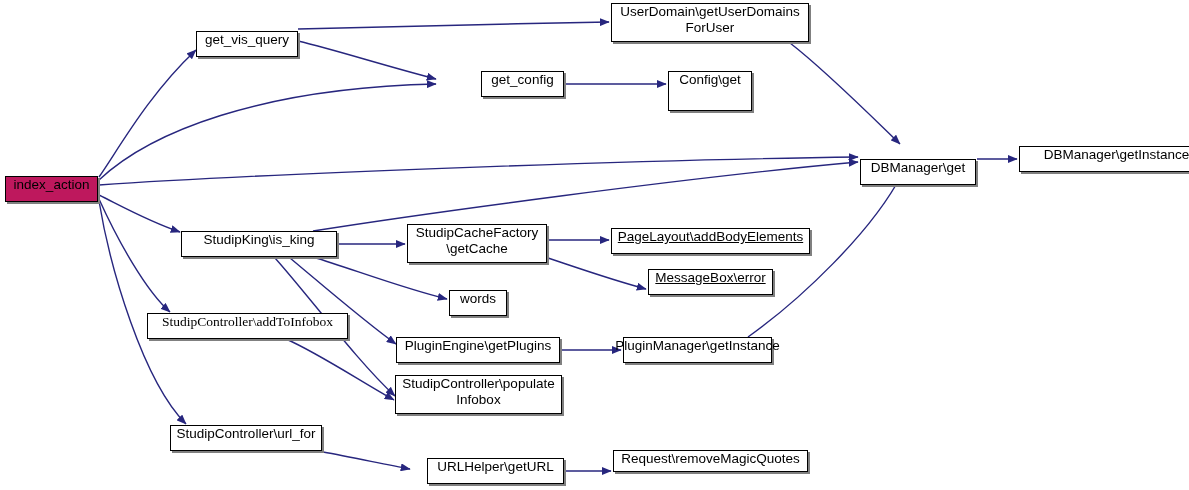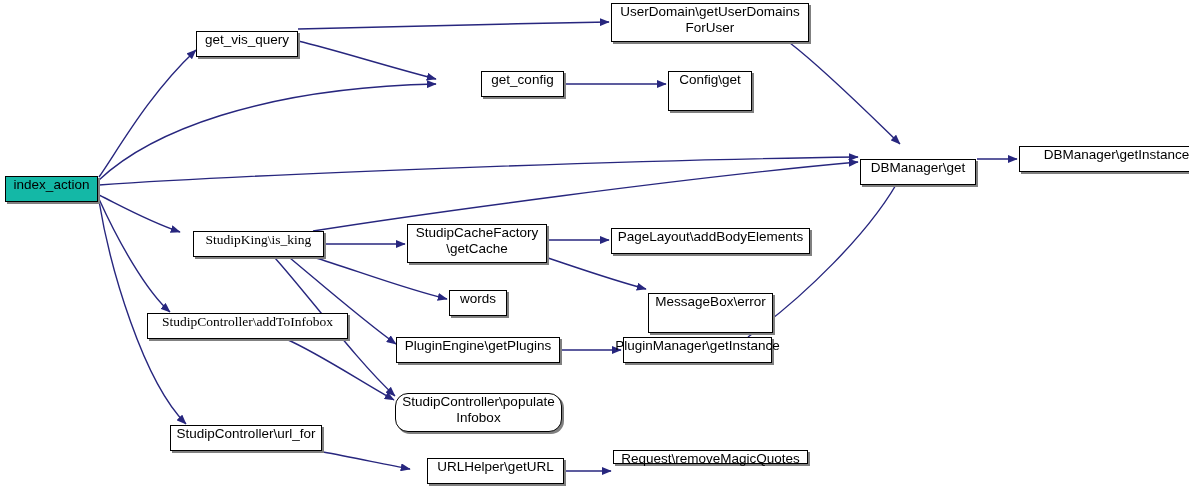--- a/index.html
+++ b/index.html
@@ -21,21 +21,21 @@
     align-items:flex-start;
     justify-content:center;
     text-align:center;
     font-size:13.5px;
     line-height:16px;
     letter-spacing:0px;
     white-space:pre-line;
     box-shadow:2px 2px 0 0 #808080;
     z-index:2;
   }
-  .node.root{background:#14b8a6;}
+  .node.root{background:#be185d;}
   .node .lbl{display:block;padding:0 4px;}
 </style>
 </head>
 <body>
 
 <div id="canvas">
   <svg id="edges" xmlns="http://www.w3.org/2000/svg">
     <defs>
       <marker id="arrow" markerWidth="10" markerHeight="8" refX="9.3" refY="4" orient="auto" markerUnits="userSpaceOnUse">
         <path d="M0,0 L10,4 L0,8 z" fill="#27267e"></path>
@@ -69,28 +69,28 @@
   </svg>
   <div id="node-layer">
       <div class="node root" style="left: 5px; top: 176px; width: 93px; height: 26px;"><span class="lbl">index_action</span></div>
       <div class="node" style="left: 196px; top: 31px; width: 102px; height: 26px;"><span class="lbl">get_vis_query</span></div>
       <div class="node" style="left: 611px; top: 3px; width: 198px; height: 39px;"><span class="lbl">UserDomain\getUserDomains
 ForUser</span></div>
       <div class="node" style="left: 437px; top: 71px; width: 83px; height: 26px; margin-left: 44px;"><span class="lbl">get_config</span></div>
       <div class="node" style="left: 668px; top: 71px; width: 84px; height: 40px;"><span class="lbl">Config\get</span></div>
       <div class="node" style="left: 860px; top: 146px; width: 116px; height: 26px; margin-top: 13px;"><span class="lbl">DBManager\get</span></div>
       <div class="node" style="left: 1019px; top: 146px; width: 195px; height: 26px;"><span class="lbl">DBManager\getInstance</span></div>
-      <div class="node" style="left: 193px; top: 231px; width: 131px; height: 26px; font-family: Liberation Serif, serif;"><span class="lbl">StudipKing\is_king</span></div>
+      <div class="node" style="left: 181px; top: 231px; width: 156px; height: 26px;"><span class="lbl">StudipKing\is_king</span></div>
       <div class="node" style="left: 407px; top: 224px; width: 140px; height: 39px;"><span class="lbl">StudipCacheFactory
 \getCache</span></div>
-      <div class="node" style="left: 611px; top: 228px; width: 199px; height: 26px;"><span class="lbl">PageLayout\addBodyElements</span></div>
-      <div class="node" style="left: 648px; top: 293px; width: 125px; height: 40px;"><span class="lbl">MessageBox\error</span></div>
+      <div class="node" style="left: 611px; top: 228px; width: 199px; height: 26px; text-decoration: underline;"><span class="lbl">PageLayout\addBodyElements</span></div>
+      <div class="node" style="left: 648px; top: 269px; width: 125px; height: 26px; text-decoration: underline;"><span class="lbl">MessageBox\error</span></div>
       <div class="node" style="left: 449px; top: 290px; width: 58px; height: 26px;"><span class="lbl">words</span></div>
       <div class="node" style="left: 147px; top: 313px; width: 201px; height: 26px; font-family: Liberation Serif, serif;"><span class="lbl">StudipController\addToInfobox</span></div>
       <div class="node" style="left: 396px; top: 337px; width: 164px; height: 26px;"><span class="lbl">PluginEngine\getPlugins</span></div>
       <div class="node" style="left: 623px; top: 337px; width: 149px; height: 26px;"><span class="lbl">PluginManager\getInstance</span></div>
-      <div class="node" style="left: 395px; top: 393px; width: 167px; height: 39px; border-radius: 13px;"><span class="lbl">StudipController\populate
+      <div class="node" style="left: 395px; top: 375px; width: 167px; height: 39px;"><span class="lbl">StudipController\populate
 Infobox</span></div>
       <div class="node" style="left: 170px; top: 425px; width: 152px; height: 26px;"><span class="lbl">StudipController\url_for</span></div>
       <div class="node" style="left: 427px; top: 458px; width: 137px; height: 26px;"><span class="lbl">URLHelper\getURL</span></div>
-      <div class="node" style="left: 613px; top: 450px; width: 195px; height: 14px;"><span class="lbl">Request\removeMagicQuotes</span></div>
+      <div class="node" style="left: 613px; top: 450px; width: 195px; height: 22px;"><span class="lbl">Request\removeMagicQuotes</span></div>
     </div>
 </div>
 
 </body></html>

